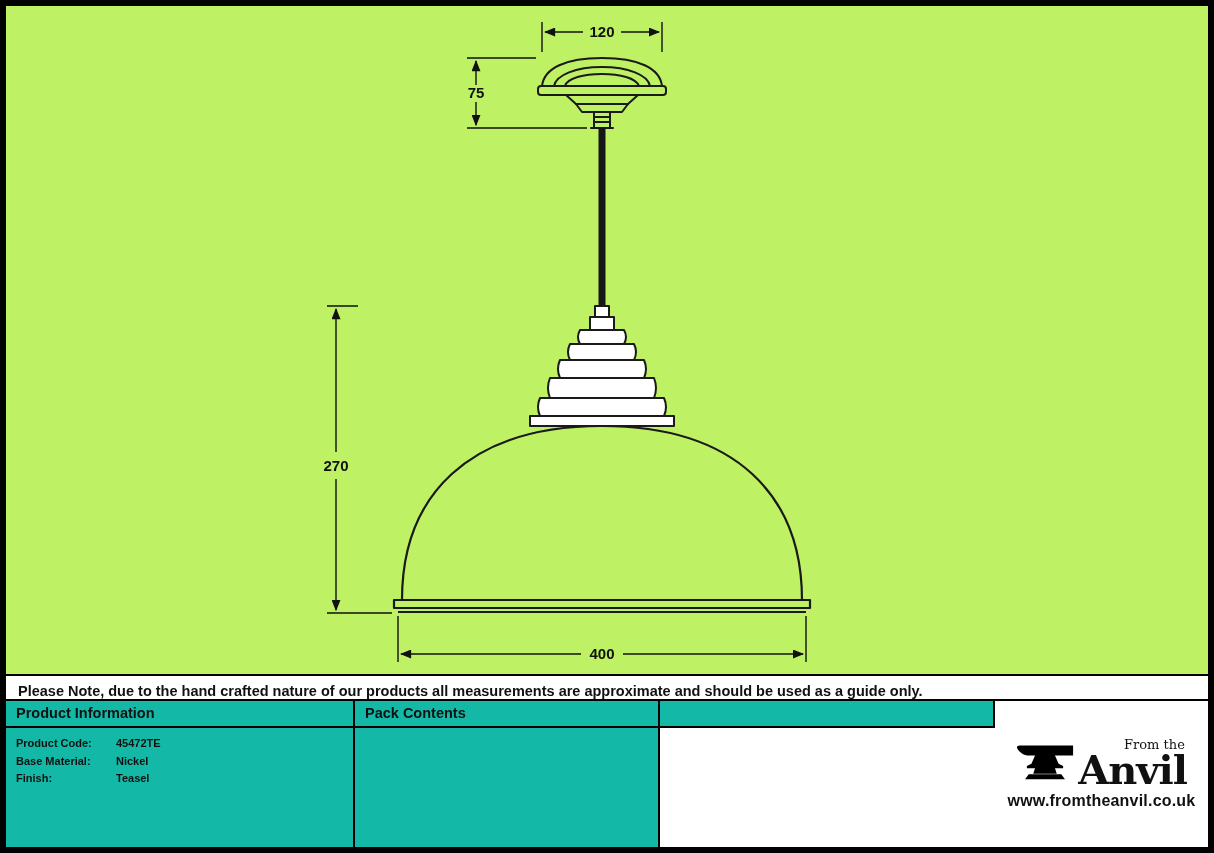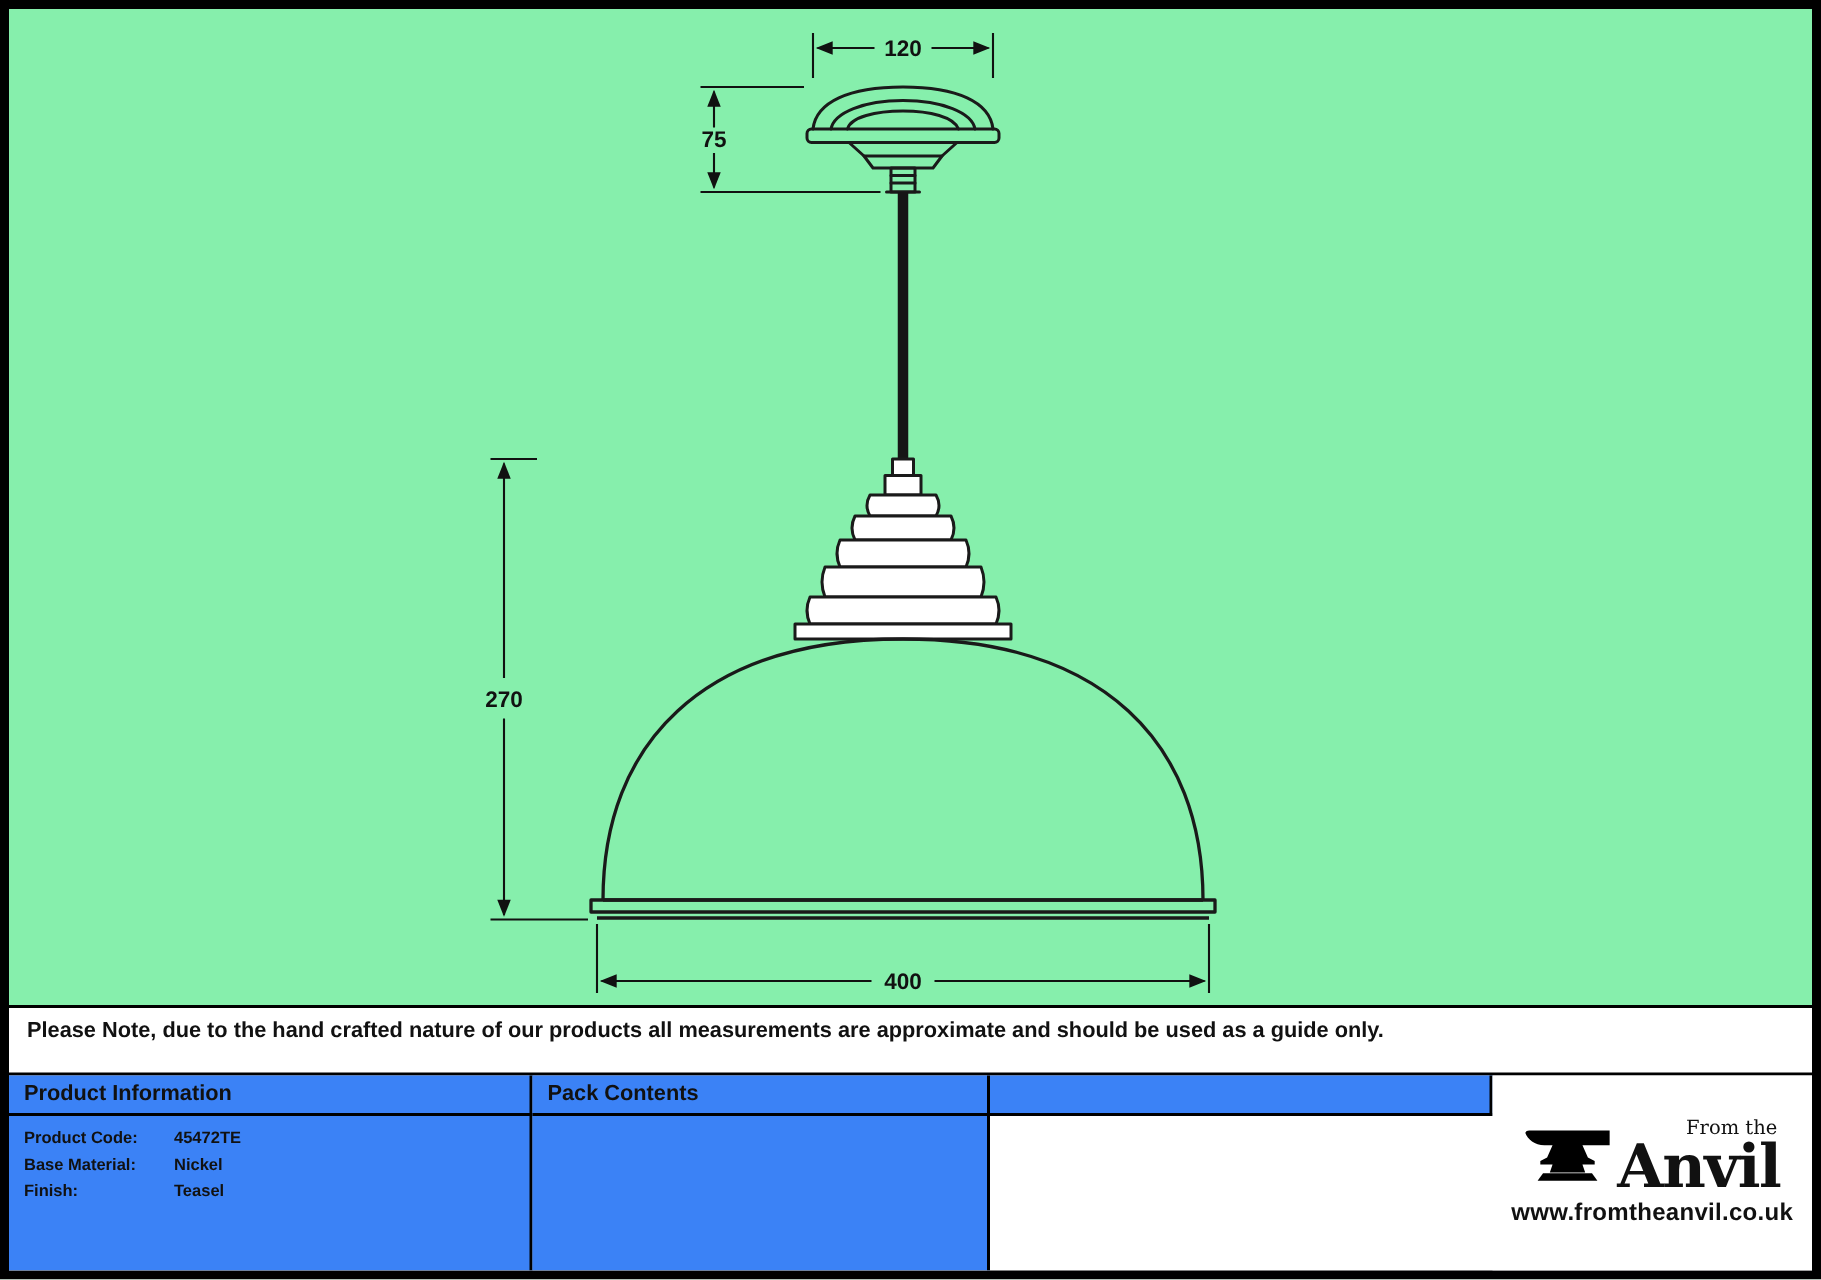--- a/index.html
+++ b/index.html
@@ -9,38 +9,38 @@
     font-family:"Liberation Sans", sans-serif;
     color:#111;
   }
   .sheet {
     width:1214px; height:853px;
     border:6px solid #000;
     background:#fff;
     display:flex; flex-direction:column;
     overflow:hidden;
   }
-  .drawing-area { flex:1; position:relative; background:#86efac; }
+  .drawing-area { flex:1; position:relative; background:#bef264; }
   .drawing-area svg { display:block; }
 
   .note-row {
     border-top:2px solid #000;
     border-bottom:2px solid #000;
-    padding:7px 12px 20px 12px;
+    padding:7px 12px 0 12px;
     font-size:14.5px; font-weight:700;
     background:#fff;
   }
 
   .bottom-table {
     display:grid;
     grid-template-columns:349px 305px 335px 1fr;
     grid-template-rows:27px 1fr;
     height:146px;
   }
-  .cell { border-right:2px solid #000; background:#3b82f6; }
+  .cell { border-right:2px solid #000; background:#14b8a6; }
   .header-cell {
     border-bottom:2px solid #000;
     font-weight:700; font-size:14.5px;
     padding:4px 10px 0 10px;
   }
   .body-cell { padding:9px 10px; font-size:11px; }
 
   .pi-row { display:grid; grid-template-columns:100px 1fr; margin-bottom:5.5px; }
   .pi-label { font-weight:700; }
   .pi-value { font-weight:700; }

